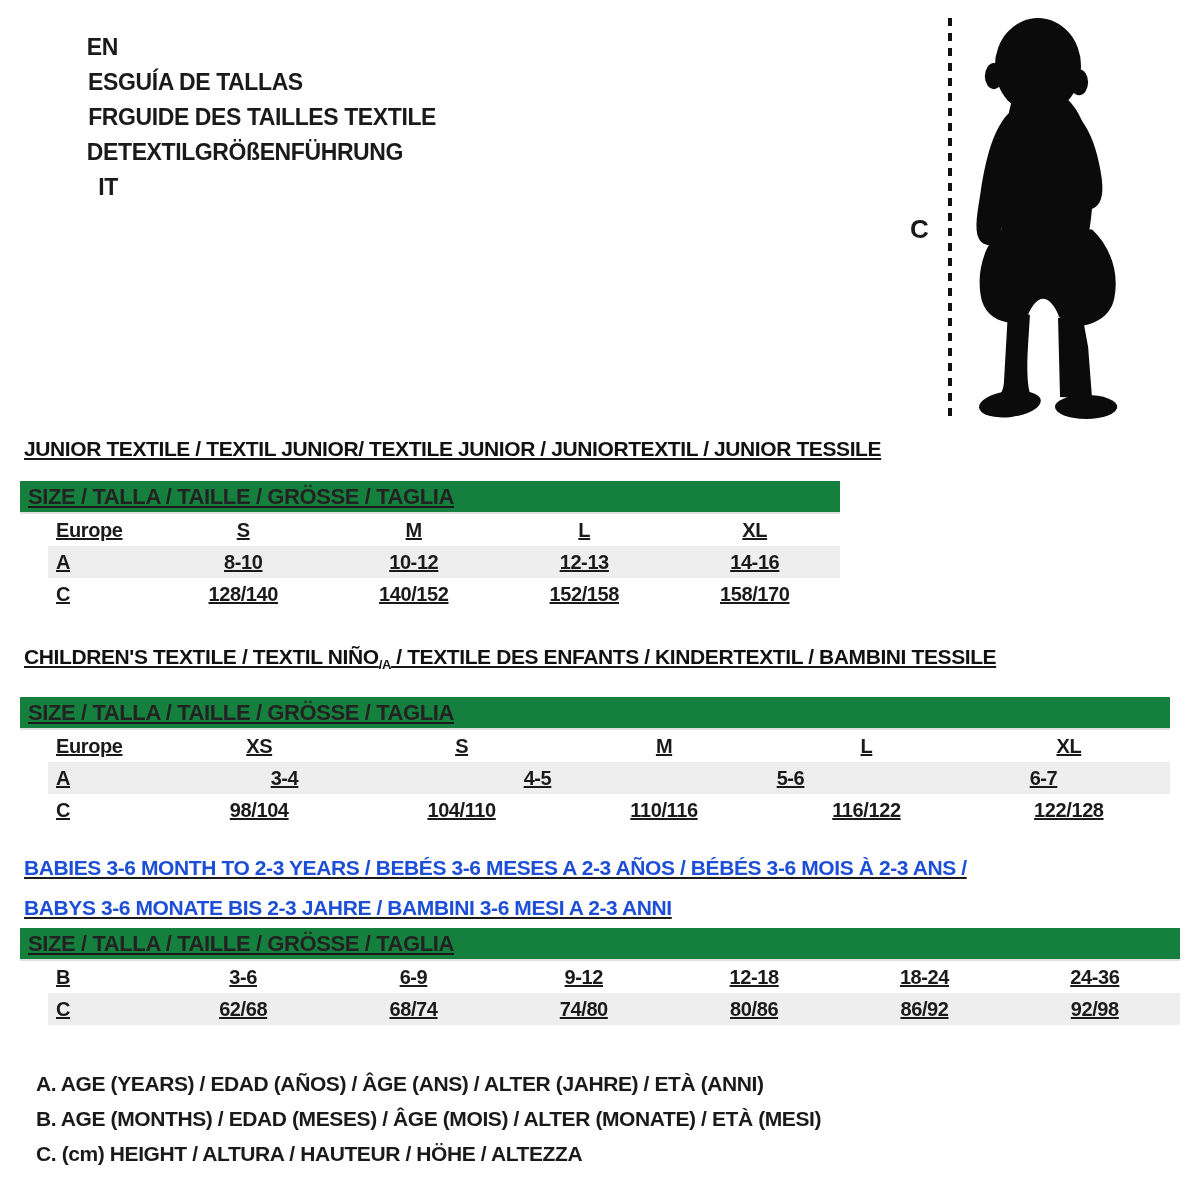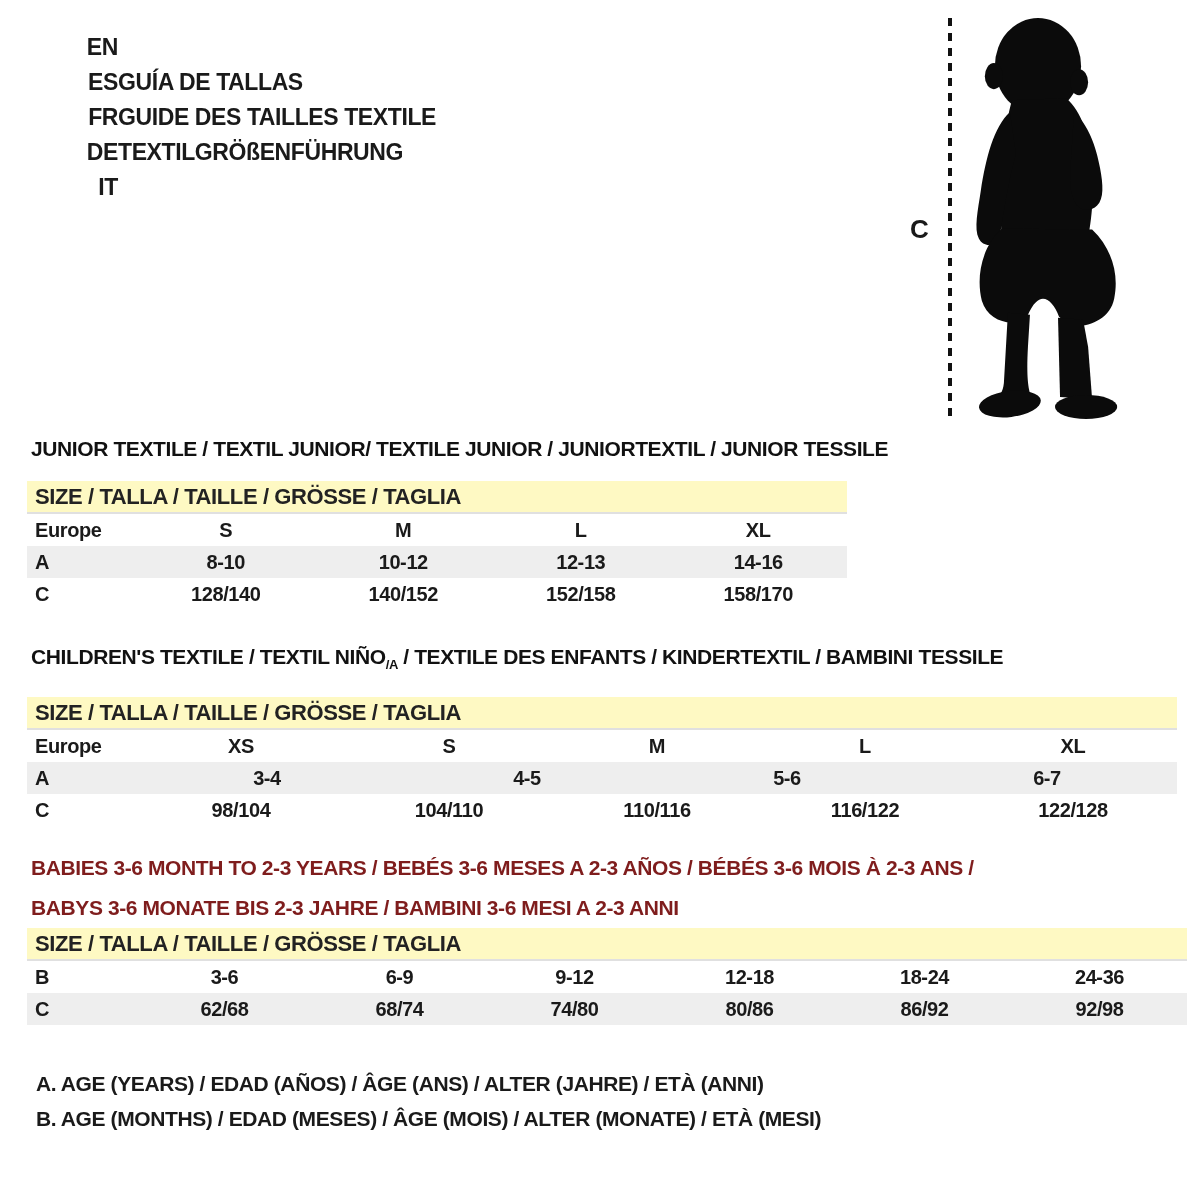--- a/index.html
+++ b/index.html
@@ -23,32 +23,32 @@
 
   
   .measure-line {
     position:absolute; left:948px; top:18px; width:4px; height:398px;
     background:repeating-linear-gradient(to bottom, #111 0 8px, transparent 8px 15px);
   }
   .measure-label { position:absolute; left:910px; top:214px; font-size:26px; }
   .baby-figure { position:absolute; left:960px; top:14px; width:176px; height:406px; }
 
   
-  .size-table { position:absolute; left:27px; }
+  .size-table { position:absolute; left:20px;text-decoration:underline; }
   .tbl-title { padding-left:4px; font-size:21px; line-height:24px; white-space:nowrap; color:#111; }
   .tbl-title-gap { height:20px; }
-  .tbl-title-2line { line-height:40px; font-size:21px; padding-left:4px; white-space:nowrap; color:#7f1d1d; }
+  .tbl-title-2line { line-height:40px; font-size:21px; padding-left:4px; white-space:nowrap; color:#1d4ed8; }
   .tbl-title-2line .t-line { height:40px; }
   sub.nio { font-size:13px; letter-spacing:-0.4px; }
   .t-header {
-    height:33px; line-height:32px; background:#fef9c3;
+    height:33px; line-height:32px; background:#15803d;
     border-bottom:2px solid #e0e0e0;
     padding-left:8px; font-size:22px; color:#222; white-space:nowrap;
   }
-  .t-row { display:flex; height:32px; line-height:32px; font-size:20px; }
+  .t-row { display:flex; height:32px; line-height:32px; font-size:20px;margin-left:28px; }
   .t-row.shaded { background:#eeeeee; }
   .t-row .lbl { width:110px; padding-left:8px; }
   .t-row .cell { flex:1; text-align:center; }
 
   .jr { width:820px; top:437px; }
   .ch { width:1150px; top:645px; }
   .bb { width:1160px; top:848px; }
 
   
   .legend { position:absolute; left:36px; top:1066px; font-size:21px; }
@@ -176,15 +176,16 @@
       <span class="cell">74/80</span>
       <span class="cell">80/86</span>
       <span class="cell">86/92</span>
       <span class="cell">92/98</span>
     </div>
   </div>
 
   <div class="legend">
     <div class="legend-line">A. AGE (YEARS) / EDAD (AÑOS) / ÂGE (ANS) / ALTER (JAHRE) / ETÀ (ANNI)</div>
     <div class="legend-line">B. AGE (MONTHS) / EDAD (MESES) / ÂGE (MOIS) / ALTER (MONATE) / ETÀ (MESI)</div>
+    <div class="legend-line">C. (cm) HEIGHT / ALTURA / HAUTEUR / HÖHE / ALTEZZA</div>
   </div>
 
 </div>
 
 </body></html>

